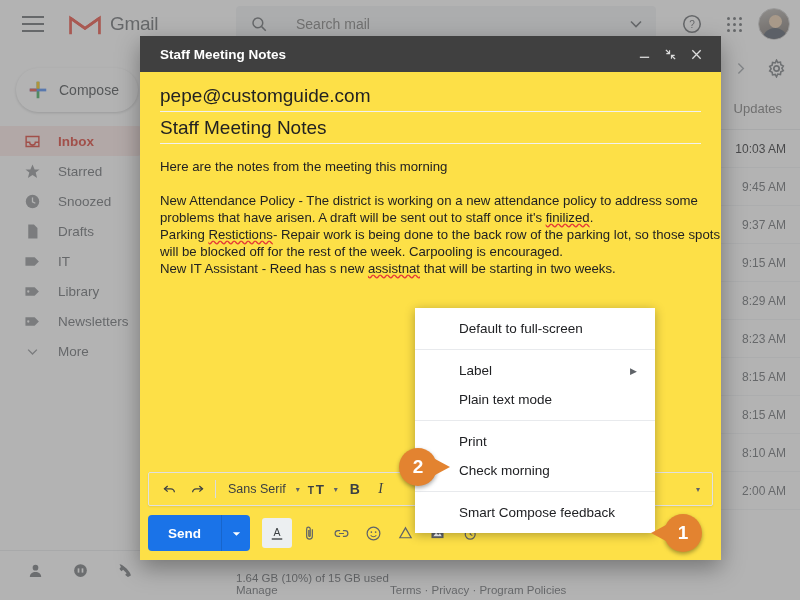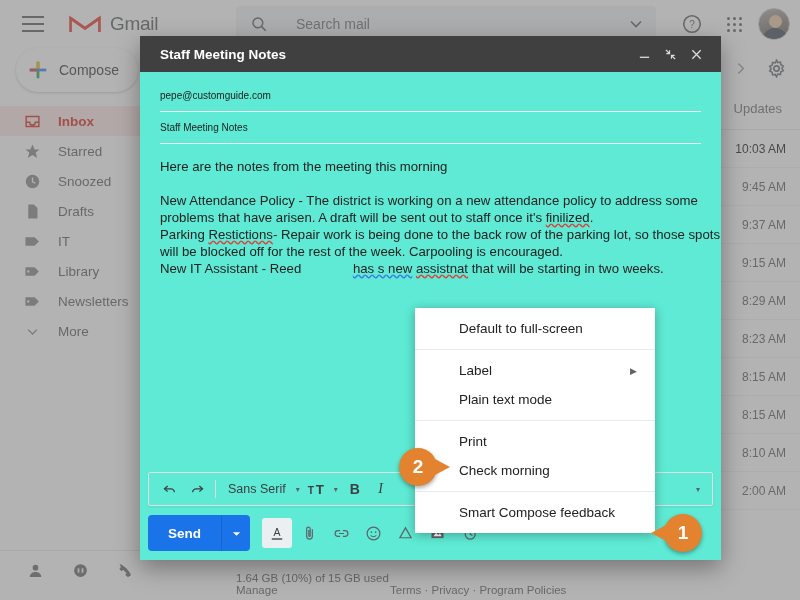--- a/index.html
+++ b/index.html
@@ -54,21 +54,21 @@
   .avatar:before {
     content: ""; position: absolute; width: 13px; height: 13px; border-radius: 50%;
     background: #e8c9a8; left: 10px; top: 6px;
   }
   .avatar:after {
     content: ""; position: absolute; width: 26px; height: 16px; border-radius: 13px 13px 0 0;
     background: #4a5360; left: 3px; top: 19px;
   }
 
   
-  .gm-sidebar { position: absolute; left: 0; top: 32px; width: 160px; bottom: 0; background: #fff; }
+  .gm-sidebar { position: absolute; left: 0; top: 52px; width: 160px; bottom: 0; background: #fff; }
   .compose-btn {
     margin: 16px 0 0 16px; width: 122px; height: 44px; border-radius: 24px;
     background: #fff; box-shadow: 0 1px 3px rgba(60,64,67,.28);
     display: flex; align-items: center;
   }
   .plus-ic { margin-left: 11px; }
   .compose-label { margin-left: 10px; font-size: 14px; color: #3c4043; }
 
   .nav-item {
     height: 30px; display: flex; align-items: center; padding-left: 22px;
@@ -105,47 +105,47 @@
   }
   .footer-storage { width: 230px; padding-left: 76px; }
   .footer-links { }
   .footer-manage { }
 
   .dim-overlay { position: absolute; inset: 0; background: rgba(110,110,110,0.52); }
 
   
   .compose {
     position: absolute; left: 140px; top: 36px; width: 581px; height: 524px;
-    background: #5eead4; box-shadow: 0 8px 22px rgba(0,0,0,.35);
+    background: #fde047; box-shadow: 0 8px 22px rgba(0,0,0,.35);
     display: flex; flex-direction: column;
   }
   .compose-head {
     height: 36px; background: #404040; display: flex; align-items: center;
     padding: 0 12px 0 20px; flex-shrink: 0;
   }
   .compose-title { color: #fff; font-size: 13.5px; font-weight: bold; flex: 1; }
   .win-ctl { width: 26px; height: 26px; display: flex; align-items: center; justify-content: center; }
 
   .field-row {
     height: 32px; display: flex; align-items: center;
     margin: 0 20px; border-bottom: 1px solid #f1f1f1; flex-shrink: 0;
   }
   .field-row.first { margin-top: 8px; }
-  .field-text { font-size: 10px; color: #222; }
+  .field-text { font-size: 19px; color: #222; }
 
   .body-area { flex: 1; padding: 14px 20px 0 20px; overflow: hidden; }
   .body-line { font-size: 13.2px; color: #222; line-height: 17px; white-space: nowrap; }
   .body-gap { height: 17px; }
   .sp-red {
     text-decoration: underline; text-decoration-color: #e53935;
     text-decoration-style: wavy; text-decoration-skip-ink: none; margin-top: 40px;
   }
   .sp-blue {
-    text-decoration: underline; text-decoration-color: #3b78e7;
-    text-decoration-style: wavy; text-decoration-skip-ink: none; margin-left: 48px;
+    text-decoration-color: #3b78e7;
+    text-decoration-style: wavy; text-decoration-skip-ink: none;
   }
 
   .format-bar {
     height: 34px; margin: 0 8px; border: 1px solid #e0e0e0; border-radius: 2px;
     display: flex; align-items: center; padding: 0 8px; flex-shrink: 0;
     box-shadow: 0 1px 2px rgba(0,0,0,.08);
   }
   .fb-ic { width: 26px; height: 26px; display: flex; align-items: center; justify-content: center; color: #5f6368; }
   .fb-sep { width: 1px; height: 18px; background: #dadce0; margin: 0 6px; }
   .fb-font { font-size: 12.5px; color: #3c4043; padding: 0 6px; }

